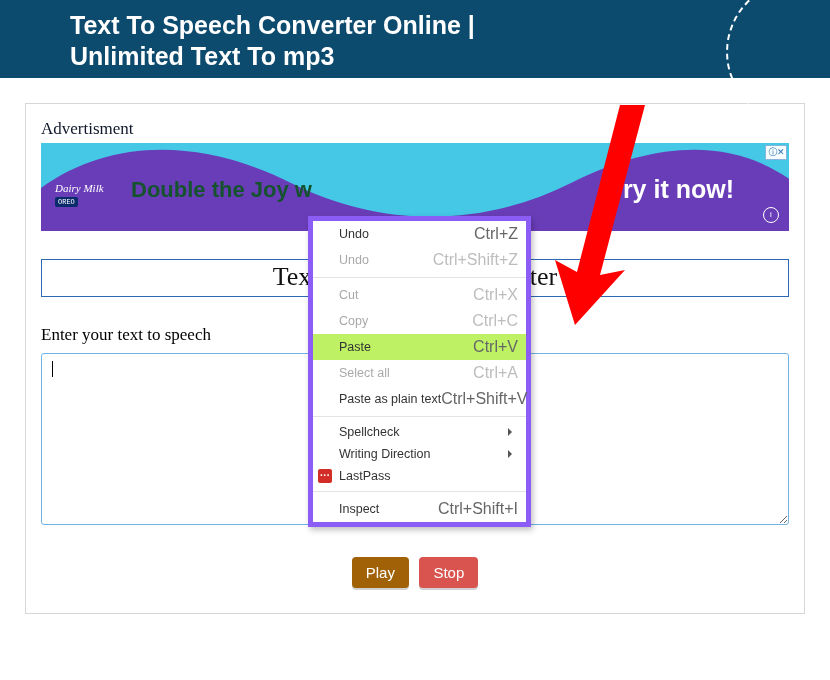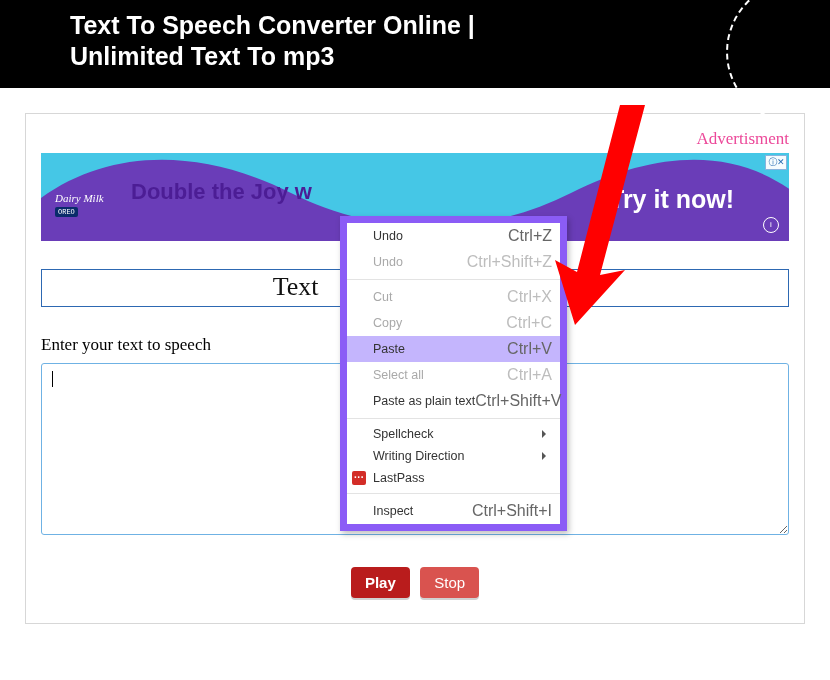--- a/index.html
+++ b/index.html
@@ -1,23 +1,23 @@
 <!DOCTYPE html>
 <html><head>
 <meta charset="utf-8">
 <style>
   html,body{margin:0;padding:0;font-family:Arial,Helvetica,sans-serif;background:#fff;}
   body{width:830px;height:680px;overflow:hidden;position:relative;}
 
   .header{
-    background:#000000;
+    background:#0c4a6e;
     color:#fff;
     padding:10px 0 14px 70px;
     position:relative;
-    height:88px;
+    height:78px;
     box-sizing:border-box;
   }
   .header h1{
     margin:0;
     font-size:25px;
     font-weight:bold;
     line-height:1.25;
   }
   .header-curve{
     position:absolute;
@@ -33,41 +33,41 @@
   .page{
     padding:25px;
   }
   .card{
     border:1px solid #d7d7d7;
     background:#fff;
     padding:15px 15px 25px 15px;
     box-sizing:border-box;
   }
   .ad-label{
-    text-align:right;
+    text-align:left;
     font-family:"Times New Roman",serif;
     font-size:17px;
-    color:#ec4899;
+    color:#0f172a;
     margin-bottom:4px;
   }
   .ad-banner{
     height:88px;
     position:relative;
     background:#45c7e6;
     overflow:hidden;
   }
   .ad-wave{
     position:absolute;
     inset:0;
   }
   .ad-text1{
     position:absolute;
     left:90px;
-    top:26px;
-    color:#4c1d95;
+    top:34px;
+    color:#14532d;
     font-size:22px;
     font-weight:bold;
   }
   .ad-text2{
     position:absolute;
     right:55px;
     top:32px;
     color:#fff;
     font-size:25px;
     font-weight:bold;
@@ -155,51 +155,51 @@
     display:inline-block;
     border:none;
     border-radius:4px;
     color:#fff;
     font-size:15px;
     padding:7px 14px;
     margin:0 3px;
     cursor:pointer;
     box-shadow:0 2px 0 rgba(0,0,0,0.18);
   }
-  .btn.play{background:#b91c1c;font-weight:bold;}
+  .btn.play{background:#a16207;}
   .btn.stop{background:#d9534f;}
 
   
   .ctxmenu{
     position:absolute;
-    left:340px;
+    left:308px;
     top:216px;
     width:213px;
     background:#fff;
-    border:7px solid #8b5cf6;
+    border:5px solid #8b5cf6;
     box-shadow:2px 3px 6px rgba(0,0,0,0.25);
     font-size:12.5px;
     color:#333;
     z-index:50;
   }
   .ctxmenu .item{
     display:flex;
     align-items:center;
     padding:4px 8px 4px 26px;
     position:relative;
     white-space:nowrap;
   }
   .ctxmenu .item .sc{
     margin-left:auto;
     color:#666;
     font-size:16px;
   }
   .ctxmenu .item.disabled{color:#a9a9a9;}
   .ctxmenu .item.disabled .sc{color:#bdbdbd;text-align:center;}
-  .ctxmenu .item.hover{background:#c4b5fd;}
+  .ctxmenu .item.hover{background:#bef264;}
   .ctxmenu .sep{height:1px;background:#e3e3e3;margin:4px 0;}
   .ctxmenu .arrow::after{
     content:"";
     position:absolute;
     right:10px;top:50%;
     transform:translateY(-50%);
     border:4px solid transparent;
     border-left-color:#555;
   }
   .ctxmenu .lp-icon{

